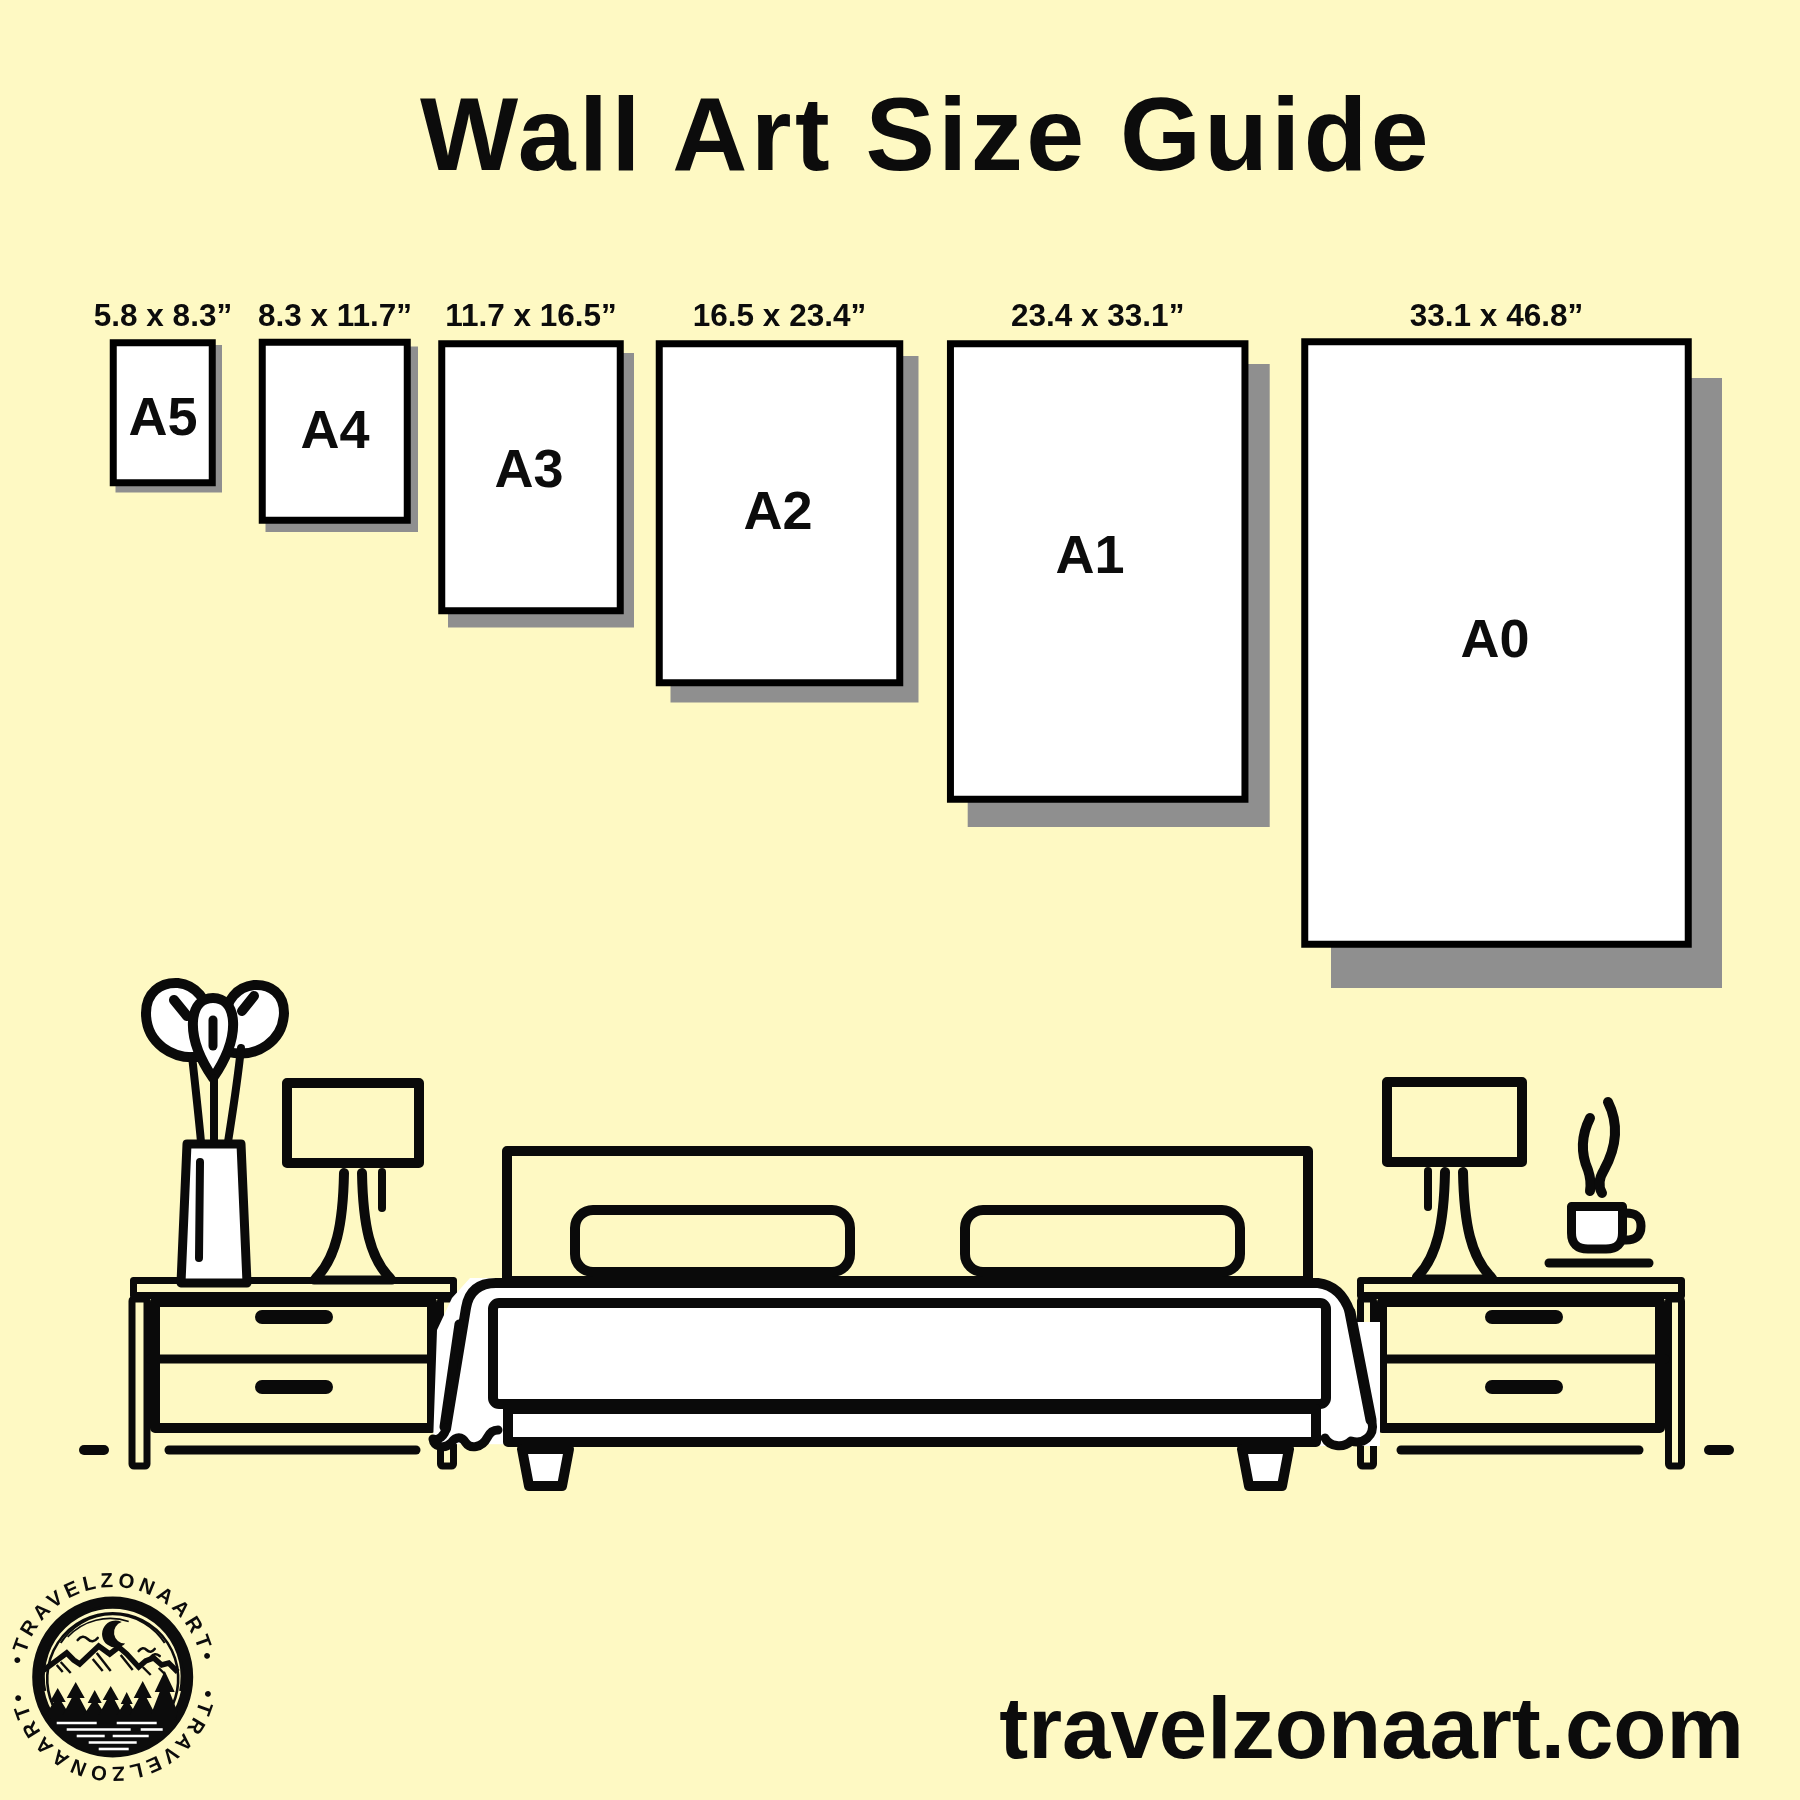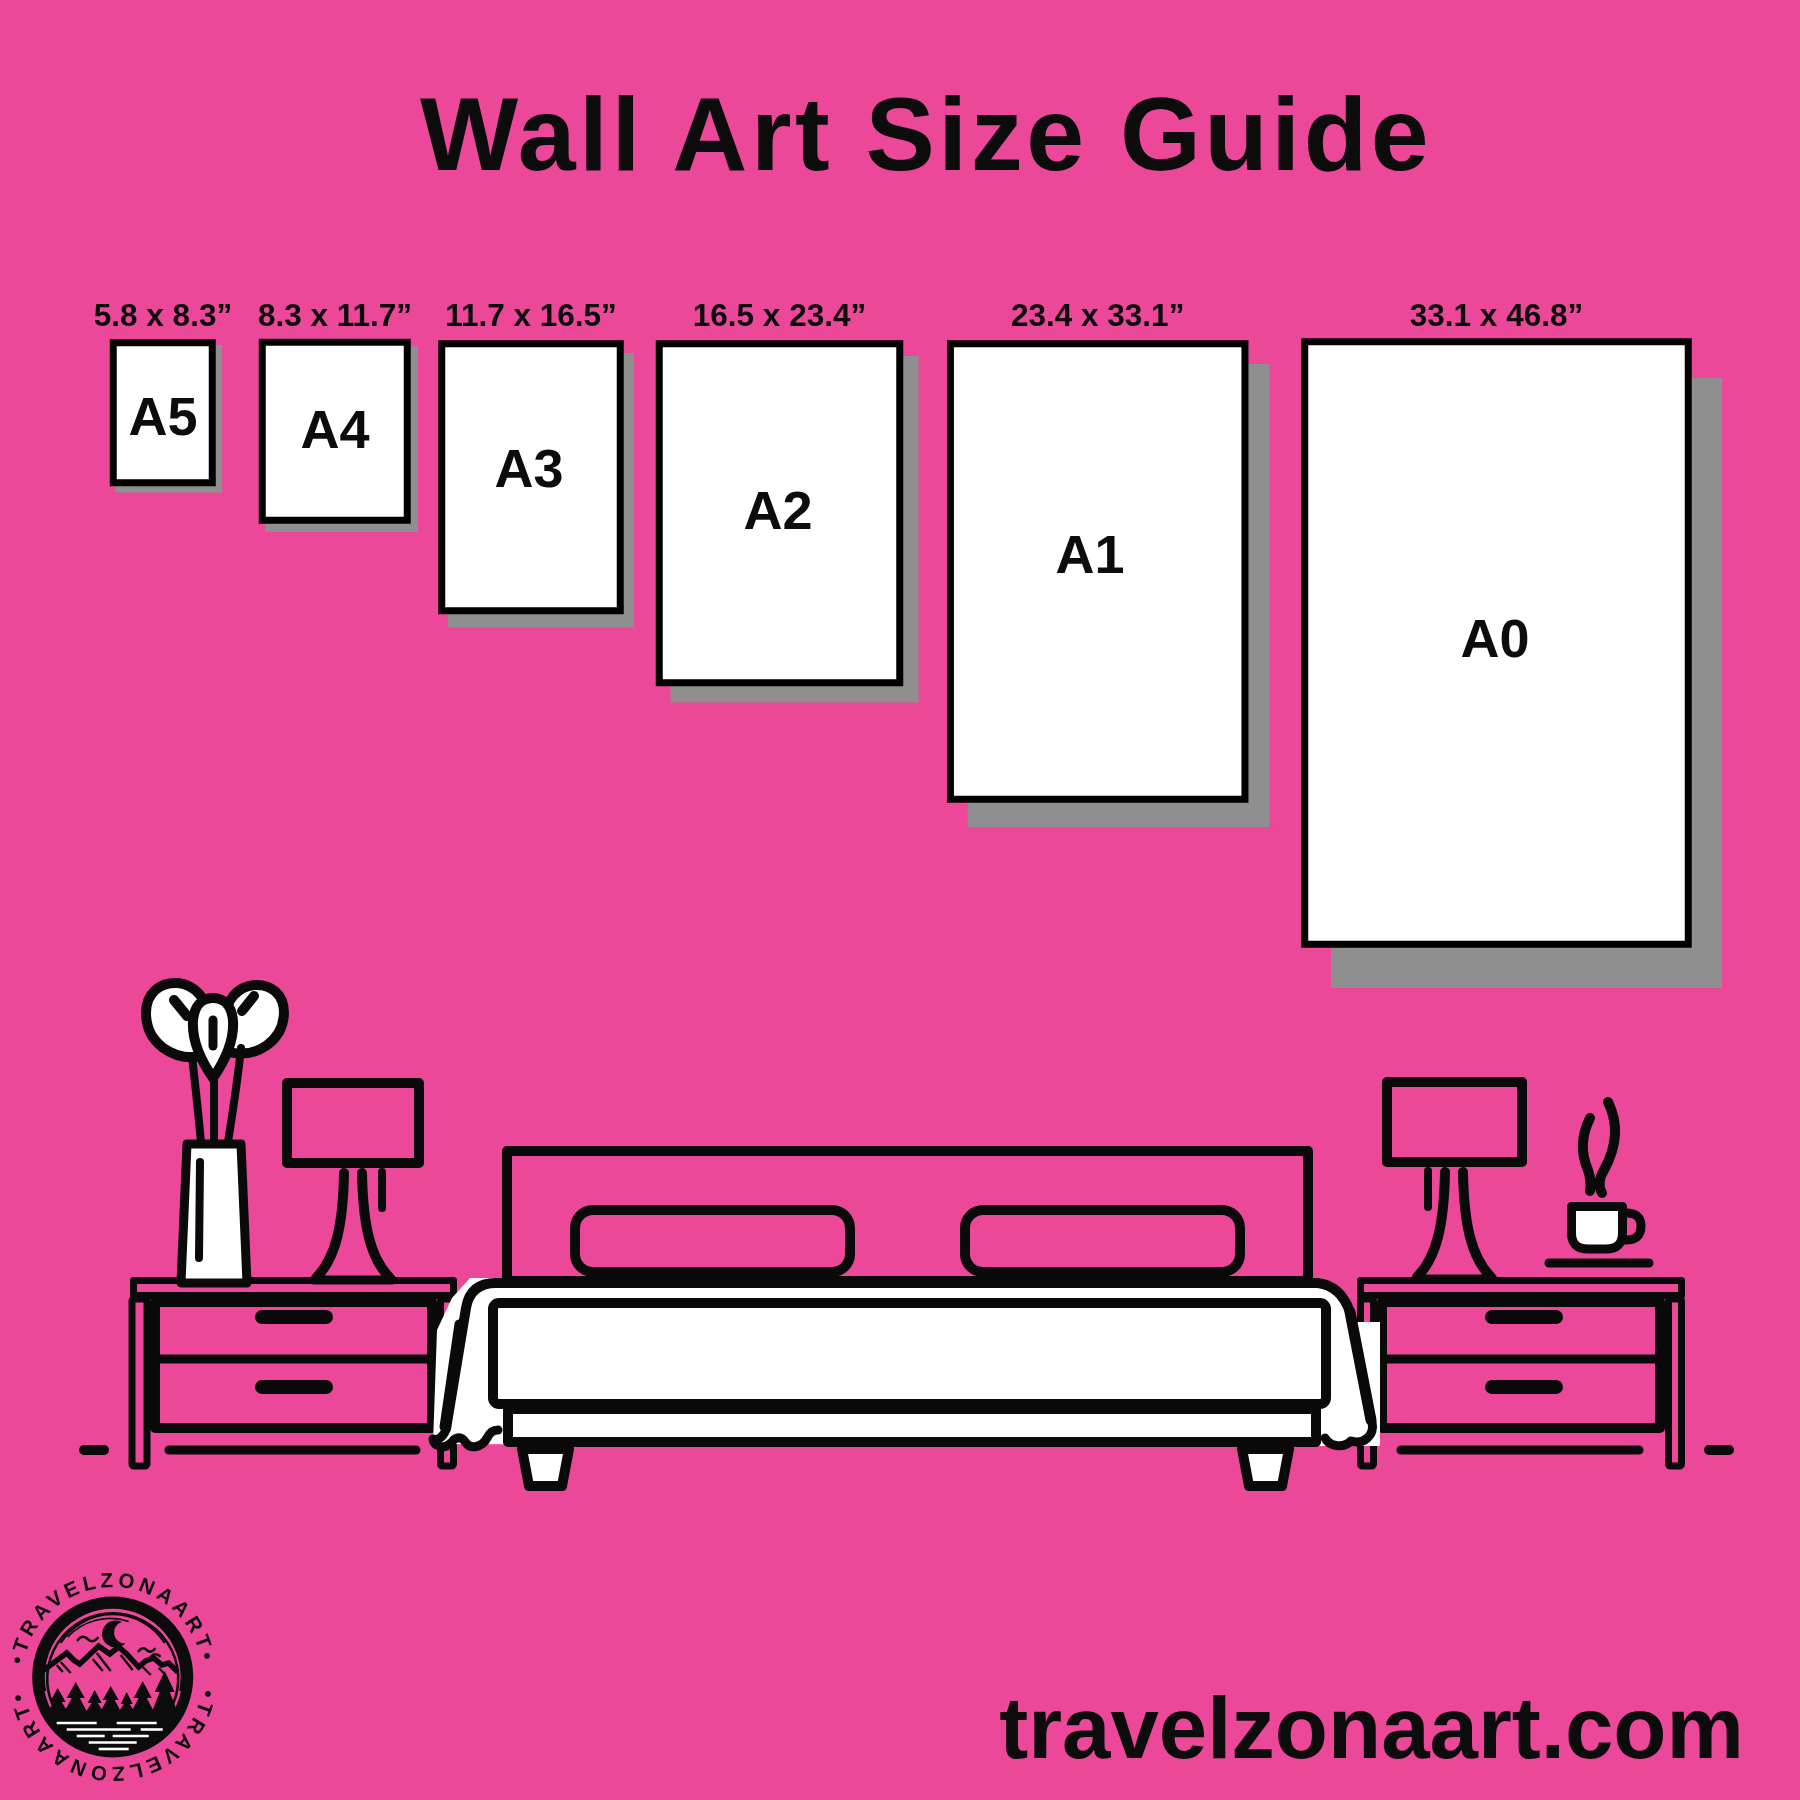--- a/index.html
+++ b/index.html
@@ -1,16 +1,16 @@
 <!DOCTYPE html>
 <html><head>
 <meta charset="utf-8">
 <style>
   html,body{margin:0;padding:0;background:#fff;}
-  #page{width:1800px;height:1800px;position:relative;background:#ec4899;overflow:hidden;}
+  #page{width:1800px;height:1800px;position:relative;background:#fef9c3;overflow:hidden;}
   svg text{font-family:"Liberation Sans", sans-serif;}
 </style>
 </head>
 <body>
 <div id="page">
 <svg width="1800" height="1800" viewBox="0 0 1800 1800">
 
   <text id="title" x="926" y="170" text-anchor="middle" font-size="104" font-weight="bold" letter-spacing="3.5" fill="#0c0c0c">Wall Art Size Guide</text>
 
   <g id="papers" stroke="#000" stroke-width="7" fill="#fff">

